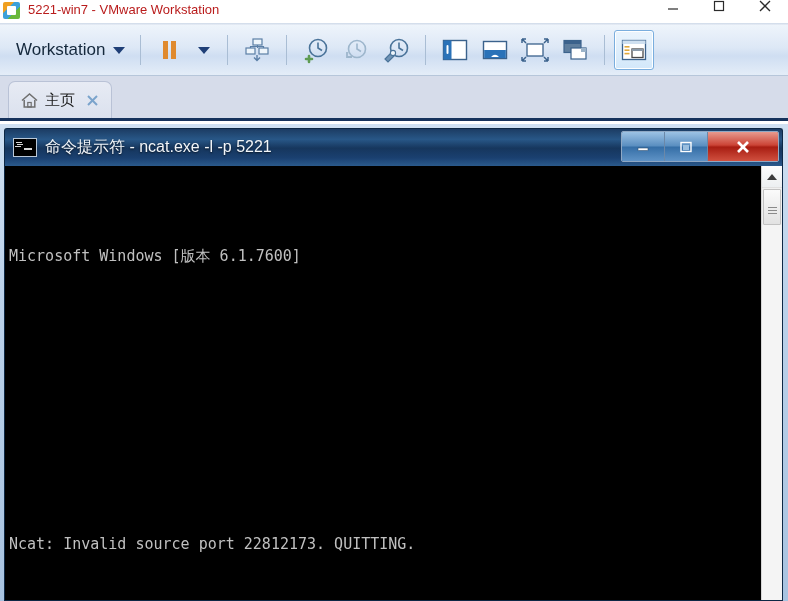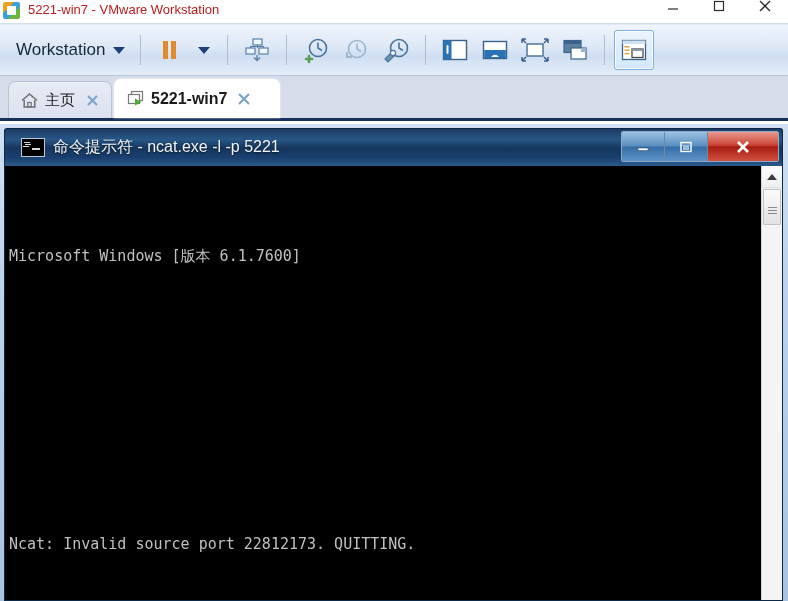--- a/index.html
+++ b/index.html
@@ -208,21 +208,20 @@
     width: 779px;
     height: 38px;
     background: linear-gradient(to bottom, #1c3c63 0%, #285787 28%, #16365d 52%, #1a4070 78%, #2b5a8c 100%);
     border: 1px solid #0d2845;
     border-bottom: none;
     border-top-left-radius: 3px;
     border-top-right-radius: 3px;
     display: flex;
     align-items: center;
     box-sizing: border-box;
-    padding-left: 8px;
   }
   .cmd-icon {
     width: 22px; height: 17px;
     margin-left: 8px;
     background: #000000;
     border: 1px solid #b9c8d8;
     position: relative;
     flex: none;
   }
   .cmd-icon::before {
@@ -498,36 +497,20 @@
       </span>
       <span class="tab-label">主页</span>
       <span class="tab-close">
         <svg width="15" height="15" viewBox="0 0 15 15">
           <line x1="3" y1="3" x2="12" y2="12" stroke="#7aa3cc" stroke-width="2"></line>
           <line x1="12" y1="3" x2="3" y2="12" stroke="#7aa3cc" stroke-width="2"></line>
         </svg>
       </span>
     </div>
 
-    <div class="tab active" style="left:114px; width:166px;">
-      <span class="tab-icon">
-        <svg width="21" height="21" viewBox="0 0 21 21">
-          <rect x="6.5" y="2.5" width="11" height="9" fill="#ffffff" stroke="#7b7b7b" stroke-width="1.2"></rect>
-          <rect x="3.5" y="5.5" width="11" height="9" fill="#ffffff" stroke="#7b7b7b" stroke-width="1.2"></rect>
-          <polygon points="10,9.5 16.5,13 10,16.5" fill="#4caf30"></polygon>
-        </svg>
-      </span>
-      <span class="tab-label">5221-win7</span>
-      <span class="tab-close">
-        <svg width="16" height="16" viewBox="0 0 16 16">
-          <line x1="3" y1="3" x2="13" y2="13" stroke="#7aa3cc" stroke-width="2.1"></line>
-          <line x1="13" y1="3" x2="3" y2="13" stroke="#7aa3cc" stroke-width="2.1"></line>
-        </svg>
-      </span>
-    </div>
   </div>
 
   <div class="guest">
 
     <div class="console-win">
 
       <div class="console-titlebar">
         <span class="cmd-icon"></span>
         <span class="console-title-text">命令提示符 - ncat.exe  -l -p 5221</span>
 

